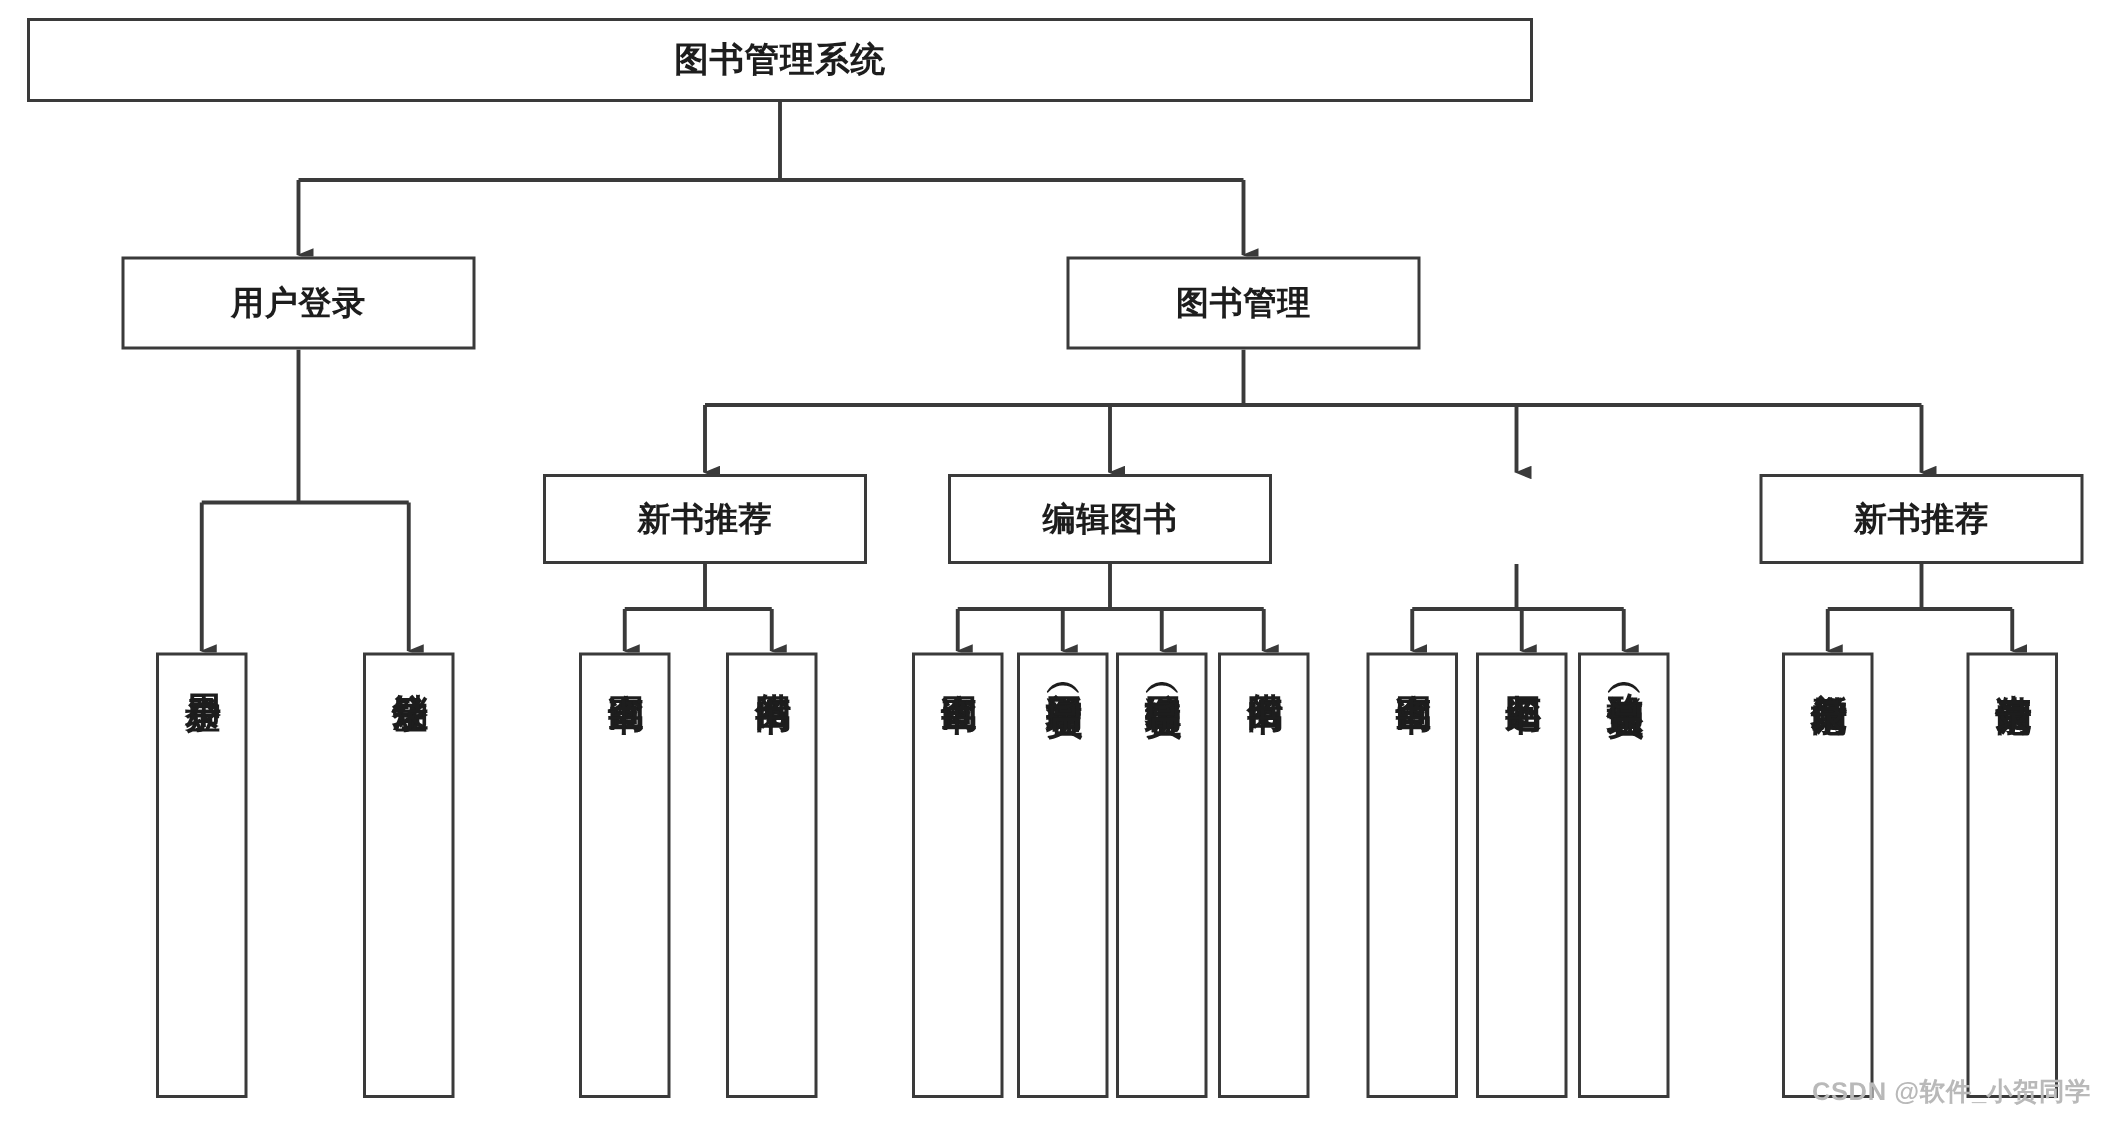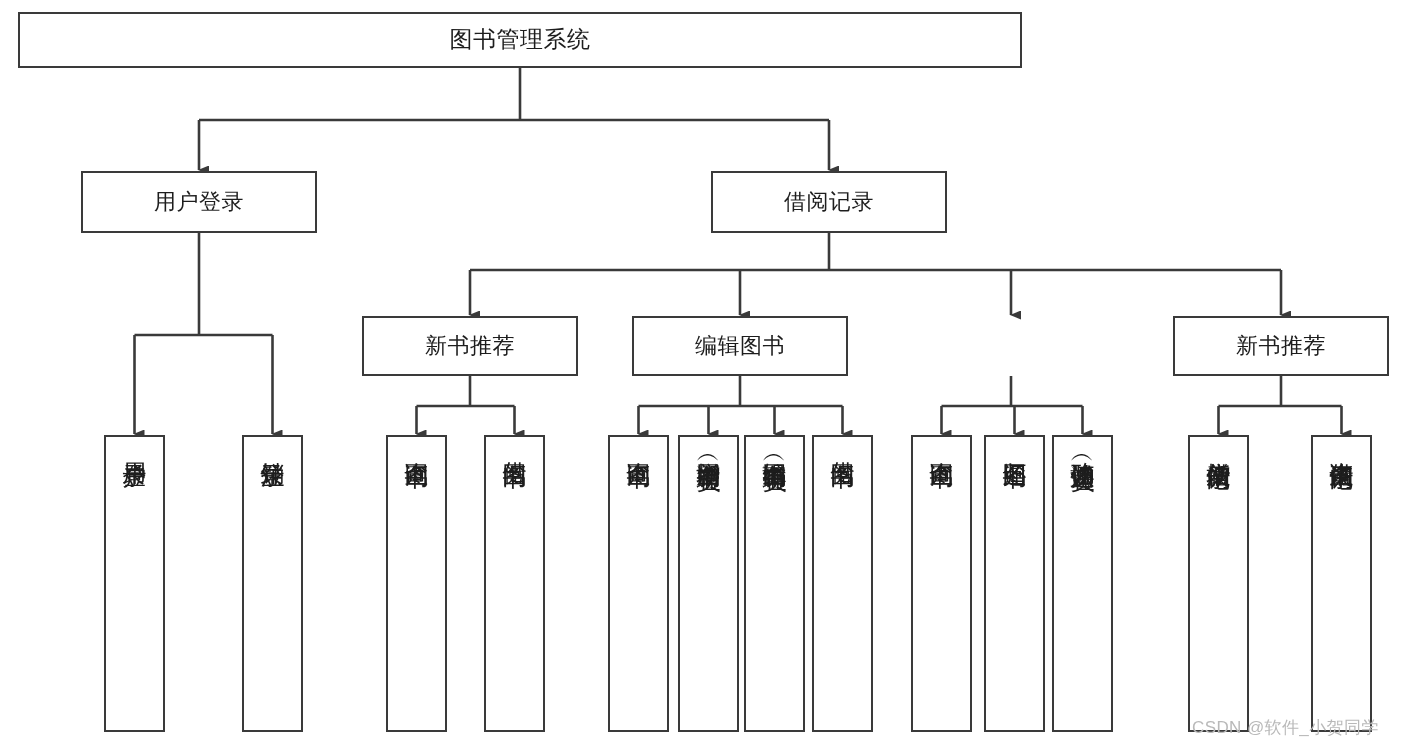--- a/index.html
+++ b/index.html
@@ -11,20 +11,21 @@
   body {
     font-family: "Liberation Sans", "DejaVu Sans", sans-serif;
     -webkit-font-smoothing: antialiased;
   }
   #canvas {
     position: relative;
     width: 1405px;
     height: 747px;
     background: #ffffff;
     overflow: hidden;
+    font-weight: bold;
   }
   #edge-layer {
     position: absolute;
     left: 0;
     top: 0;
     width: 1405px;
     height: 747px;
     pointer-events: none;
   }
   .node {
@@ -63,20 +64,21 @@
     font-size: 24px;
     line-height: 1.08;
     letter-spacing: 1px;
   }
   .watermark {
     position: absolute;
     font-size: 17px;
     color: #b9b9b9;
     white-space: nowrap;
     letter-spacing: 0.4px;
+    margin-left: 16px;
   }
 </style>
 </head>
 <body>
 
 <div id="canvas">
 
   <svg id="edge-layer" width="1405" height="747" viewBox="0 0 1405 747" xmlns="http://www.w3.org/2000/svg">
     <defs>
       <marker id="arrowhead" markerWidth="9" markerHeight="11" refX="4.5" refY="10" orient="auto" markerUnits="userSpaceOnUse">
@@ -121,21 +123,21 @@
   </svg>
 
   <div class="node root horizontal" id="n-root" style="left: 18px; top: 12px; width: 1004px; height: 56px;">
     <span class="node-label">图书管理系统</span>
   </div>
 
   <div class="node horizontal" id="n-user_login" style="left: 81px; top: 171px; width: 236px; height: 62px;">
     <span class="node-label">用户登录</span>
   </div>
   <div class="node horizontal" id="n-book_manage" style="left: 711px; top: 171px; width: 236px; height: 62px;">
-    <span class="node-label">借阅记录</span>
+    <span class="node-label">图书管理</span>
   </div>
 
   <div class="node horizontal" id="n-new_book_rec" style="left: 362px; top: 316px; width: 216px; height: 60px;">
     <span class="node-label">新书推荐</span>
   </div>
   <div class="node horizontal" id="n-book_borrow" style="left: 632px; top: 316px; width: 216px; height: 60px;">
     <span class="node-label">编辑图书</span>
   </div>
   <div class="node horizontal" id="n-borrow_record" style="left: 1173px; top: 316px; width: 216px; height: 60px;">
     <span class="node-label">新书推荐</span>

